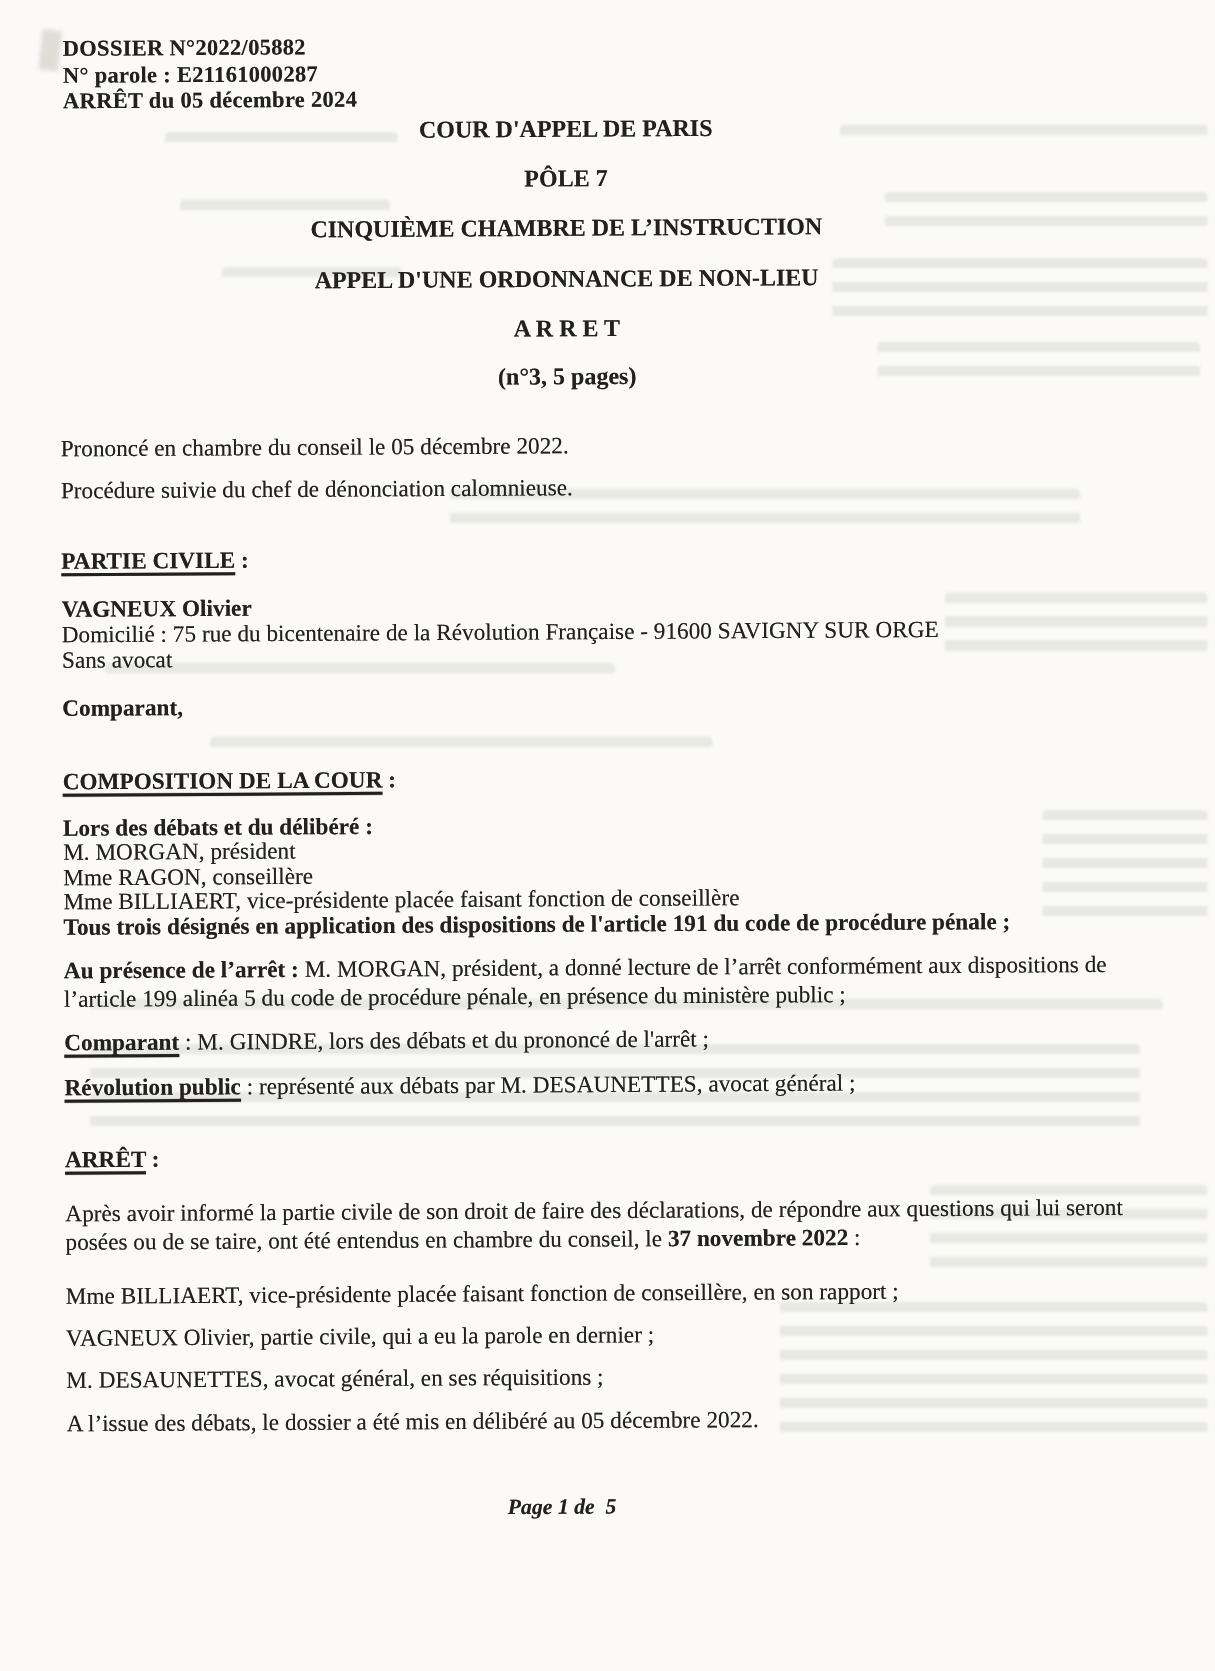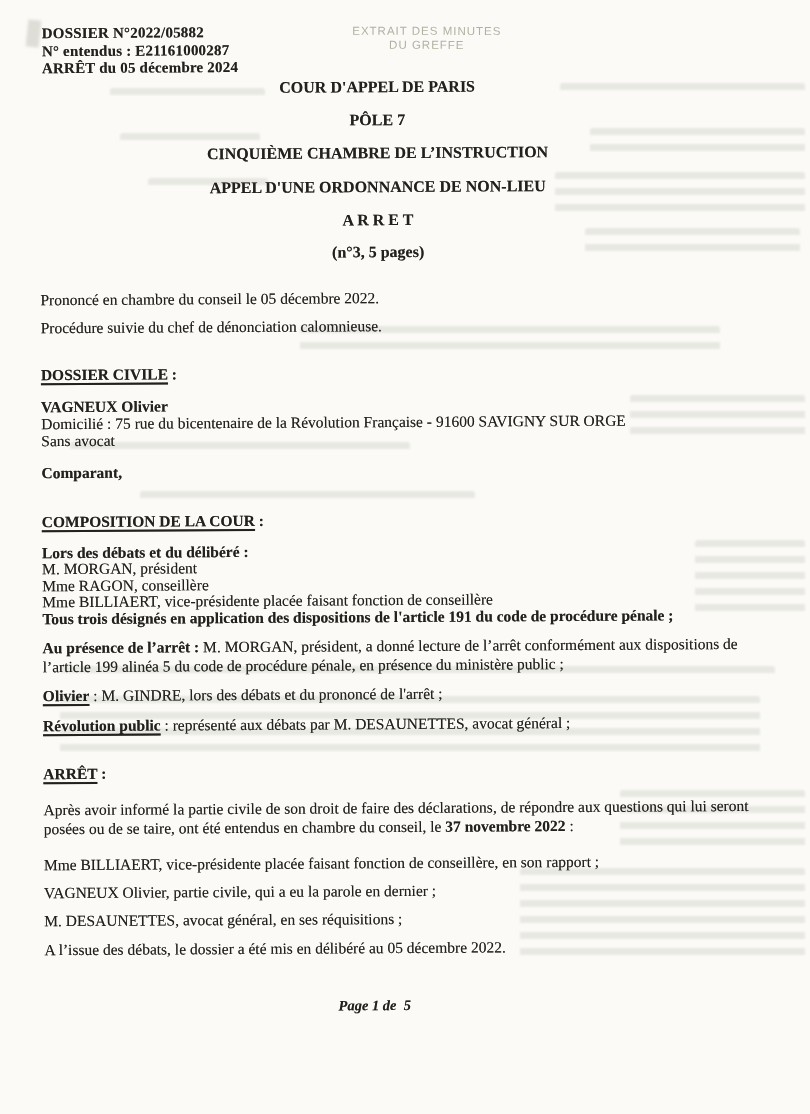--- a/index.html
+++ b/index.html
@@ -86,41 +86,37 @@
   <div class="ghost" style="left:695px;top:540px;width:110px;height:80px"></div>
   <div class="ghost" style="left:60px;top:666px;width:715px;height:14px"></div>
   <div class="ghost" style="left:60px;top:696px;width:700px;height:62px"></div>
   <div class="ghost" style="left:620px;top:790px;width:185px;height:60px"></div>
   <div class="ghost" style="left:520px;top:868px;width:285px;height:92px"></div>
 
   <div class="content">
 
     <div class="abs hdr txt">
       <div>DOSSIER N°2022/05882</div>
-      <div>N° entendus : E21161000287</div>
+      <div>N° parole : E21161000287</div>
       <div>ARRÊT du 05 décembre 2024</div>
     </div>
 
-    <div class="abs stamp">
-      <div>EXTRAIT DES MINUTES</div>
-      <div>DU GREFFE</div>
-    </div>
 
     <div class="abs title txt" style="top:78px">COUR D'APPEL DE PARIS</div>
     <div class="abs title txt" style="top:111px">PÔLE 7</div>
     <div class="abs title txt" style="top:144px">CINQUIÈME CHAMBRE DE L’INSTRUCTION</div>
     <div class="abs title txt" style="top:178px">APPEL D'UNE ORDONNANCE DE NON-LIEU</div>
     <div class="abs title txt" style="top:211px">A R R E T</div>
     <div class="abs title txt" style="top:243px">(n°3, 5 pages)</div>
 
     <div class="abs line txt" style="top:288px">Prononcé en chambre du conseil le 05 décembre 2022.</div>
     <div class="abs line txt" style="top:316px">Procédure suivie du chef de dénonciation calomnieuse.</div>
 
     <div class="abs line txt" style="top:363px">
-      <span class="b u">DOSSIER CIVILE</span><span class="b"> :</span>
+      <span class="b u">PARTIE CIVILE</span><span class="b"> :</span>
     </div>
     <div class="abs line addr txt" style="top:396px">
       <div class="b">VAGNEUX Olivier</div>
       <div>Domicilié : 75 rue du bicentenaire de la Révolution Française - 91600 SAVIGNY SUR ORGE</div>
       <div>Sans avocat</div>
     </div>
     <div class="abs line b txt" style="top:461px">Comparant,</div>
 
     <div class="abs line txt" style="top:510px">
       <span class="b u">COMPOSITION DE LA COUR</span><span class="b"> :</span>
@@ -129,21 +125,21 @@
       <div class="b">Lors des débats et du délibéré :</div>
       <div>M. MORGAN, président</div>
       <div>Mme RAGON, conseillère</div>
       <div>Mme BILLIAERT, vice-présidente placée faisant fonction de conseillère</div>
       <div class="b">Tous trois désignés en application des dispositions de l'article 191 du code de procédure pénale ;</div>
     </div>
     <div class="abs line txt" style="top:636px">
       <span class="b">Au présence de l’arrêt :</span><span> M. MORGAN, président, a donné lecture de l’arrêt conformément aux dispositions de l’article 199 alinéa 5 du code de procédure pénale, en présence du ministère public ;</span>
     </div>
     <div class="abs line txt" style="top:684px">
-      <span class="b u">Olivier</span><span> : M. GINDRE, lors des débats et du prononcé de l'arrêt ;</span>
+      <span class="b u">Comparant</span><span> : M. GINDRE, lors des débats et du prononcé de l'arrêt ;</span>
     </div>
     <div class="abs line txt" style="top:714px">
       <span class="b u">Révolution public</span><span> : représenté aux débats par M. DESAUNETTES, avocat général ;</span>
     </div>
 
     <div class="abs line txt" style="top:762px">
       <span class="b u">ARRÊT</span><span class="b"> :</span>
     </div>
     <div class="abs line txt" style="top:798px">
       <span>Après avoir informé la partie civile de son droit de faire des déclarations, de répondre aux questions qui lui seront posées ou de se taire, ont été entendus en chambre du conseil, le </span><span class="b">37 novembre 2022</span><span> :</span>

